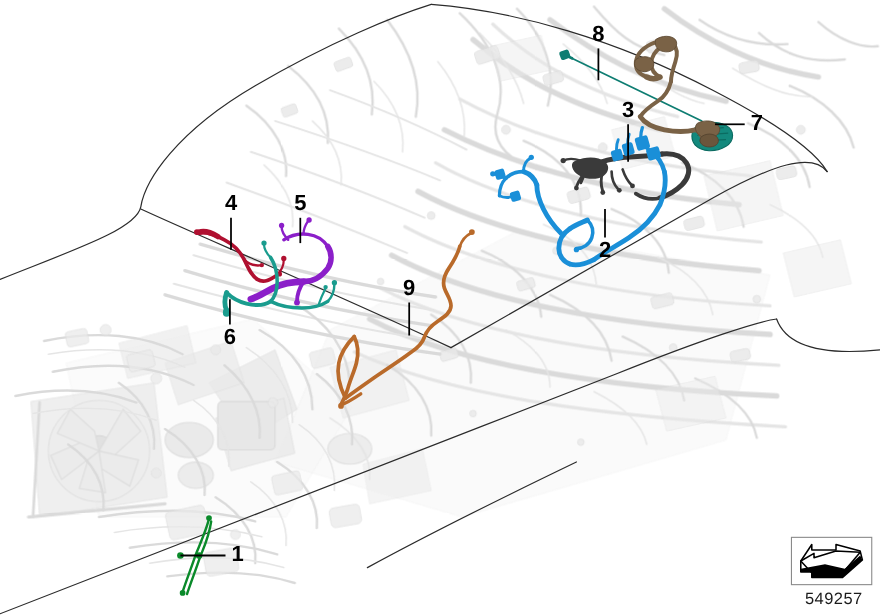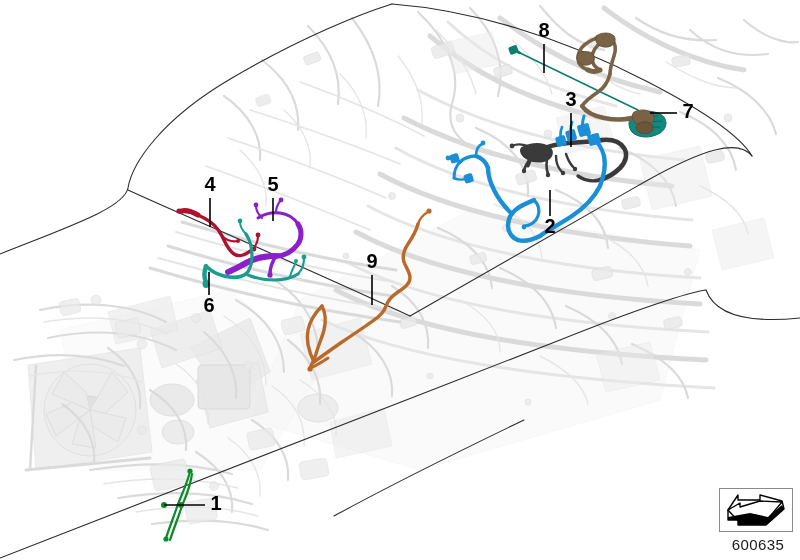--- a/index.html
+++ b/index.html
@@ -478,15 +478,15 @@
   </svg>
 
   <div id="orientation-box">
     <svg width="72" height="42" viewBox="0 0 72 42">
       <path d="M 8 21 L 8 31 L 18 31 L 18 36 L 46 36 L 64 20 L 62 12 L 40 6 L 40 11 L 18 11 L 18 6 Z" fill="#ffffff" stroke="#000000" stroke-width="1.4" stroke-linejoin="round"></path>
       <path d="M 8 28 L 8 31 L 18 31 L 18 36 L 46 36 L 64 20 L 62 16 L 48 28 L 30 24 Z" fill="#000000"></path>
       <path d="M 8 21 L 20 14 L 20 18 L 40 12 L 62 13 L 46 32 L 20 30 L 20 34 Z" fill="none" stroke="#000000" stroke-width="1.4" stroke-linejoin="round"></path>
     </svg>
   </div>
 
-  <div id="footer-code">600635</div>
+  <div id="footer-code">549257</div>
 
 </div>
 
 </body></html>

